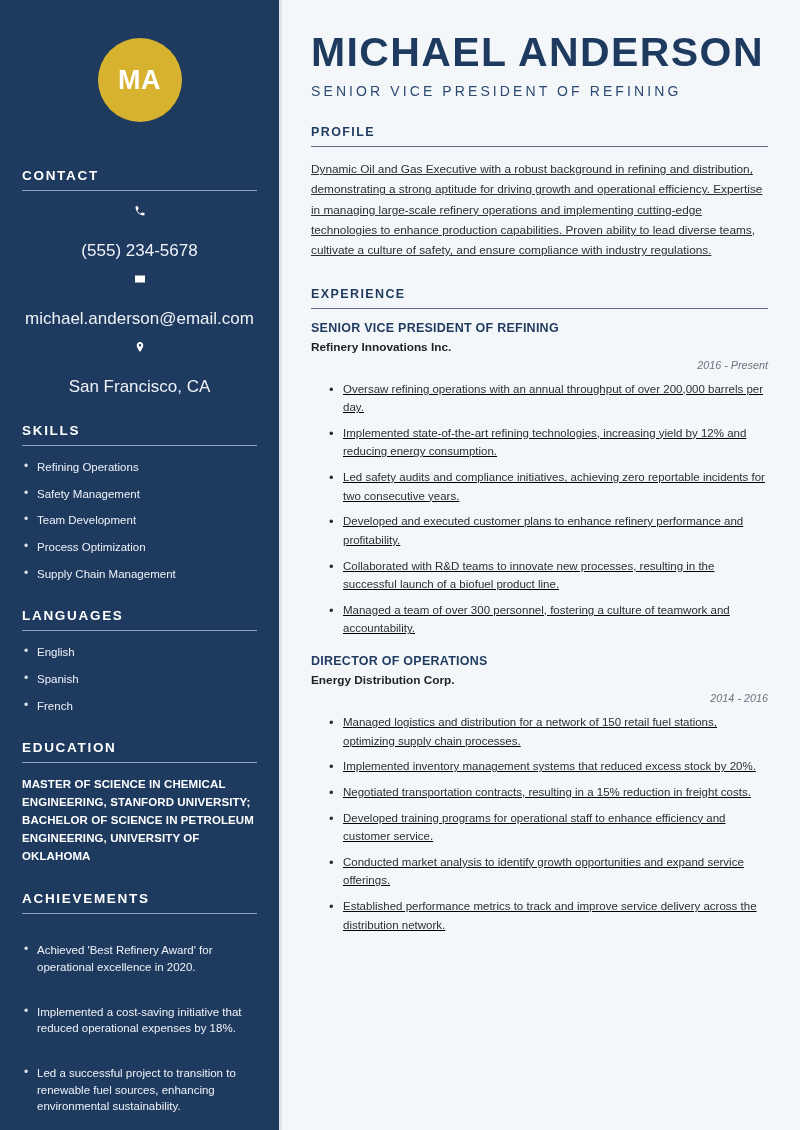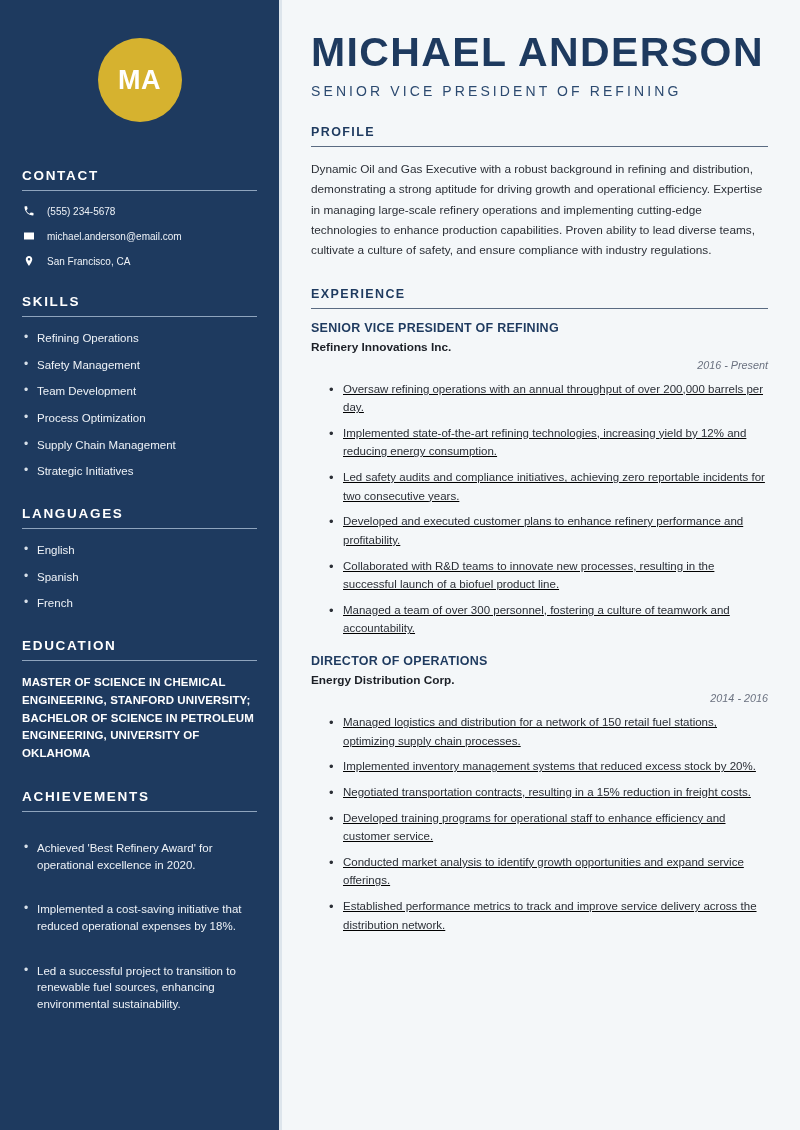--- a/index.html
+++ b/index.html
@@ -60,24 +60,25 @@
   }
   .side-rule {
     height: 1px;
     background: #8fa4bd;
     margin-bottom: 13px;
   }
 
   .contact-row {
     display: flex;
     align-items: center;
-    gap: 11px;
+    gap: 23px;
     margin-bottom: 11px;
-    font-size: 10px;
+    font-size: 17px;
     color: #eef2f7;
+    flex-direction: column;
   }
   .contact-row .ico {
     width: 14px; height: 14px;
     flex: 0 0 14px;
     display: flex; align-items: center; justify-content: center;
   }
   .contact-row .ico svg { width: 12px; height: 12px; fill: #ffffff; }
 
   ul.side-list { list-style: none; }
   ul.side-list li {
@@ -134,20 +135,21 @@
   .sec-rule {
     height: 1px;
     background: #5a6b82;
     margin-bottom: 12px;
   }
   .profile-text {
     font-size: 11.8px;
     line-height: 1.72;
     color: #2b2f36;
     margin-bottom: 26px;
+    text-decoration: underline;
   }
   .job-title {
     font-size: 12.5px;
     font-weight: bold;
     letter-spacing: 0.25px;
     color: #1e3a5f;
     margin-bottom: 5px;
   }
   .job-company {
     font-size: 11.8px;
@@ -225,21 +227,20 @@
 
     <section class="side-section">
       <div class="side-head">SKILLS</div>
       <div class="side-rule"></div>
       <ul class="side-list">
         <li>Refining Operations</li>
         <li>Safety Management</li>
         <li>Team Development</li>
         <li>Process Optimization</li>
         <li>Supply Chain Management</li>
-        <li>Strategic Initiatives</li>
       </ul>
     </section>
 
     <section class="side-section">
       <div class="side-head">LANGUAGES</div>
       <div class="side-rule"></div>
       <ul class="side-list">
         <li>English</li>
         <li>Spanish</li>
         <li>French</li>

